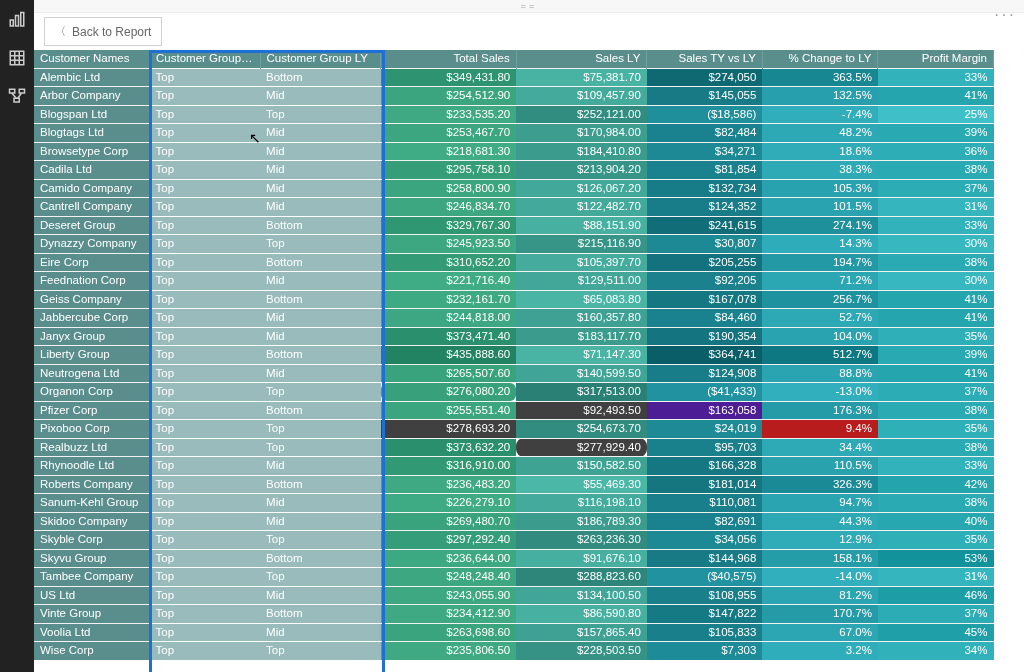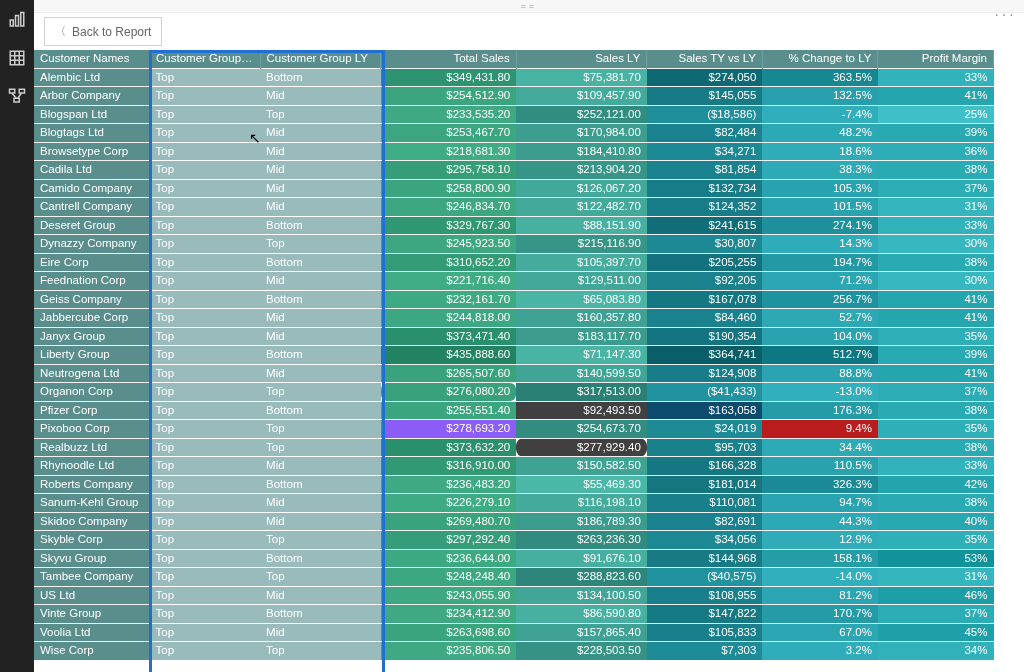--- a/index.html
+++ b/index.html
@@ -378,29 +378,29 @@
             <td class="tvly num" style="background: rgb(33, 146, 159);">($41,433)</td>
             <td class="pct num" style="background: rgb(49, 175, 188);">-13.0%</td>
             <td class="pm num" style="background: rgb(44, 172, 181);">37%</td>
           </tr>
           <tr>
             <td class="name">Pfizer Corp</td>
             <td class="grp">Top</td>
             <td class="grp">Bottom</td>
             <td class="tot num" style="background: rgb(59, 165, 128);">$255,551.40</td>
             <td class="sly num" style="background: #404040;">$92,493.50</td>
-            <td class="tvly num" style="background: #0c4a6e; text-align: right;">$163,058</td>
+            <td class="tvly num" style="background: #4c1d95; text-align: right;">$163,058</td>
             <td class="pct num" style="background: rgb(36, 155, 167);">176.3%</td>
             <td class="pm num" style="background: rgb(42, 171, 179);">38%</td>
           </tr>
           <tr>
             <td class="name">Pixoboo Corp</td>
             <td class="grp">Top</td>
             <td class="grp">Top</td>
-            <td class="tot num" style="background: #8b5cf6;">$278,693.20</td>
+            <td class="tot num" style="background: #404040;">$278,693.20</td>
             <td class="sly num" style="background: rgb(50, 141, 128);">$254,673.70</td>
             <td class="tvly num" style="background: rgb(29, 138, 150);">$24,019</td>
             <td class="pct num" style="background: #b91c1c;">9.4%</td>
             <td class="pm num" style="background: rgb(47, 176, 184);">35%</td>
           </tr>
           <tr>
             <td class="name">Realbuzz Ltd</td>
             <td class="grp">Top</td>
             <td class="grp">Top</td>
             <td class="tot num" style="background: rgb(42, 143, 108);">$373,632.20</td>

